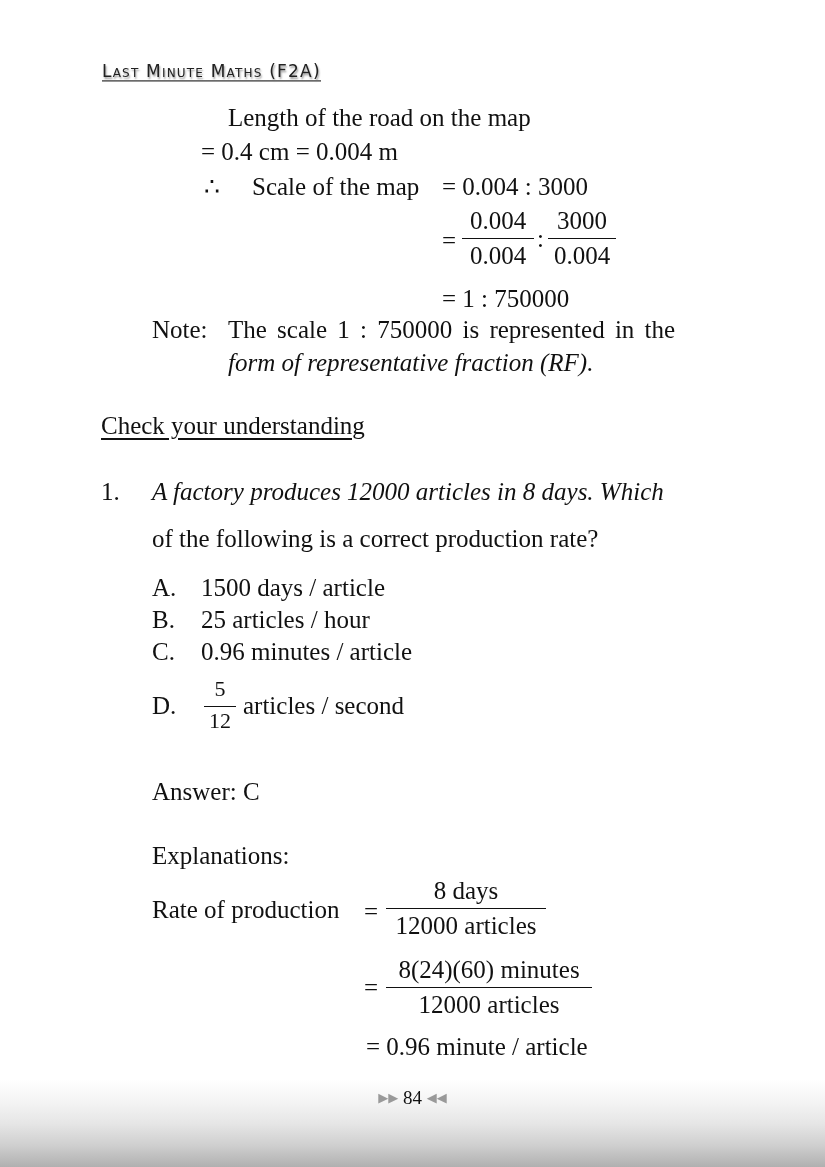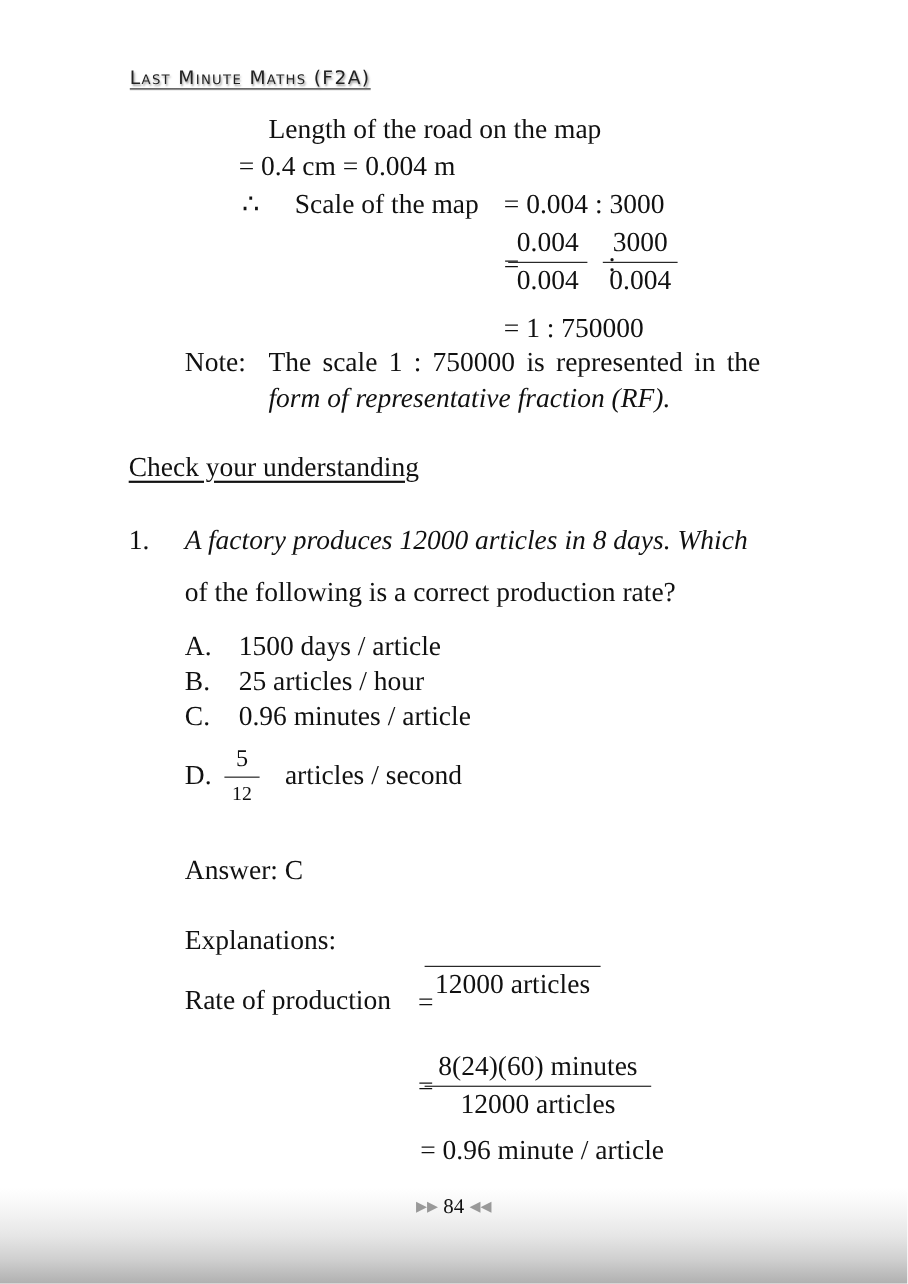--- a/index.html
+++ b/index.html
@@ -2,21 +2,21 @@
 <html><head>
   <meta charset="utf-8">
   <style>
     html, body { margin: 0; padding: 0; }
     body {
       width: 825px; height: 1167px; position: relative; overflow: hidden;
       background: #ffffff;
       font-family: "Liberation Serif", serif;
       color: #111;
     }
-    .abs { position: absolute; white-space: nowrap; margin-left: 16px; }
+    .abs { position: absolute; white-space: nowrap; }
     .t { font-size: 25px; line-height: 30px; }
     .header {
       left: 102px; top: 61px;
       font-family: "DejaVu Sans", sans-serif;
       font-size: 17px; letter-spacing: 1.2px;
       color: #222;
       font-variant: small-caps;
       text-shadow: 1px 2px 2px #999;
     }
     .header::after {
@@ -76,30 +76,31 @@
 <div class="abs t" style="left:152px; top:573px;">A.</div>
 <div class="abs t" style="left:201px; top:573px;">1500 days / article</div>
 <div class="abs t" style="left:152px; top:605px;">B.</div>
 <div class="abs t" style="left:201px; top:605px;">25 articles / hour</div>
 <div class="abs t" style="left:152px; top:637px;">C.</div>
 <div class="abs t" style="left:201px; top:637px;">0.96 minutes / article</div>
 <div class="abs t" style="left:152px; top:691px;">D.</div>
 <div class="frac" style="left:204px; top:674px; width:32px;">
   <span class="num" style="font-size:22px;">5</span>
   <span class="bar"></span>
-  <span class="den" style="font-size:18px; line-height:24px;">12</span>
+  <span class="den" style="font-size:22px; line-height:24px;">12</span>
 </div>
 <div class="abs t" style="left:243px; top:691px;">articles / second</div>
 
 <div class="abs t" style="left:152px; top:777px;">Answer: C</div>
 
 <div class="abs t" style="left:152px; top:841px;">Explanations:</div>
 <div class="abs t" style="left:152px; top:895px;">Rate of production</div>
 <div class="abs t" style="left:364px; top:897px;">=</div>
 <div class="frac" style="left:386px; top:876px; width:160px;">
+  <span class="num">8 days</span>
   <span class="bar"></span>
   <span class="den">12000 articles</span>
 </div>
 <div class="abs t" style="left:364px; top:973px;">=</div>
 <div class="frac" style="left:386px; top:955px; width:206px;">
   <span class="num">8(24)(60) minutes</span>
   <span class="bar"></span>
   <span class="den">12000 articles</span>
 </div>
 <div class="abs t" style="left:366px; top:1032px;">= 0.96 minute / article</div>

